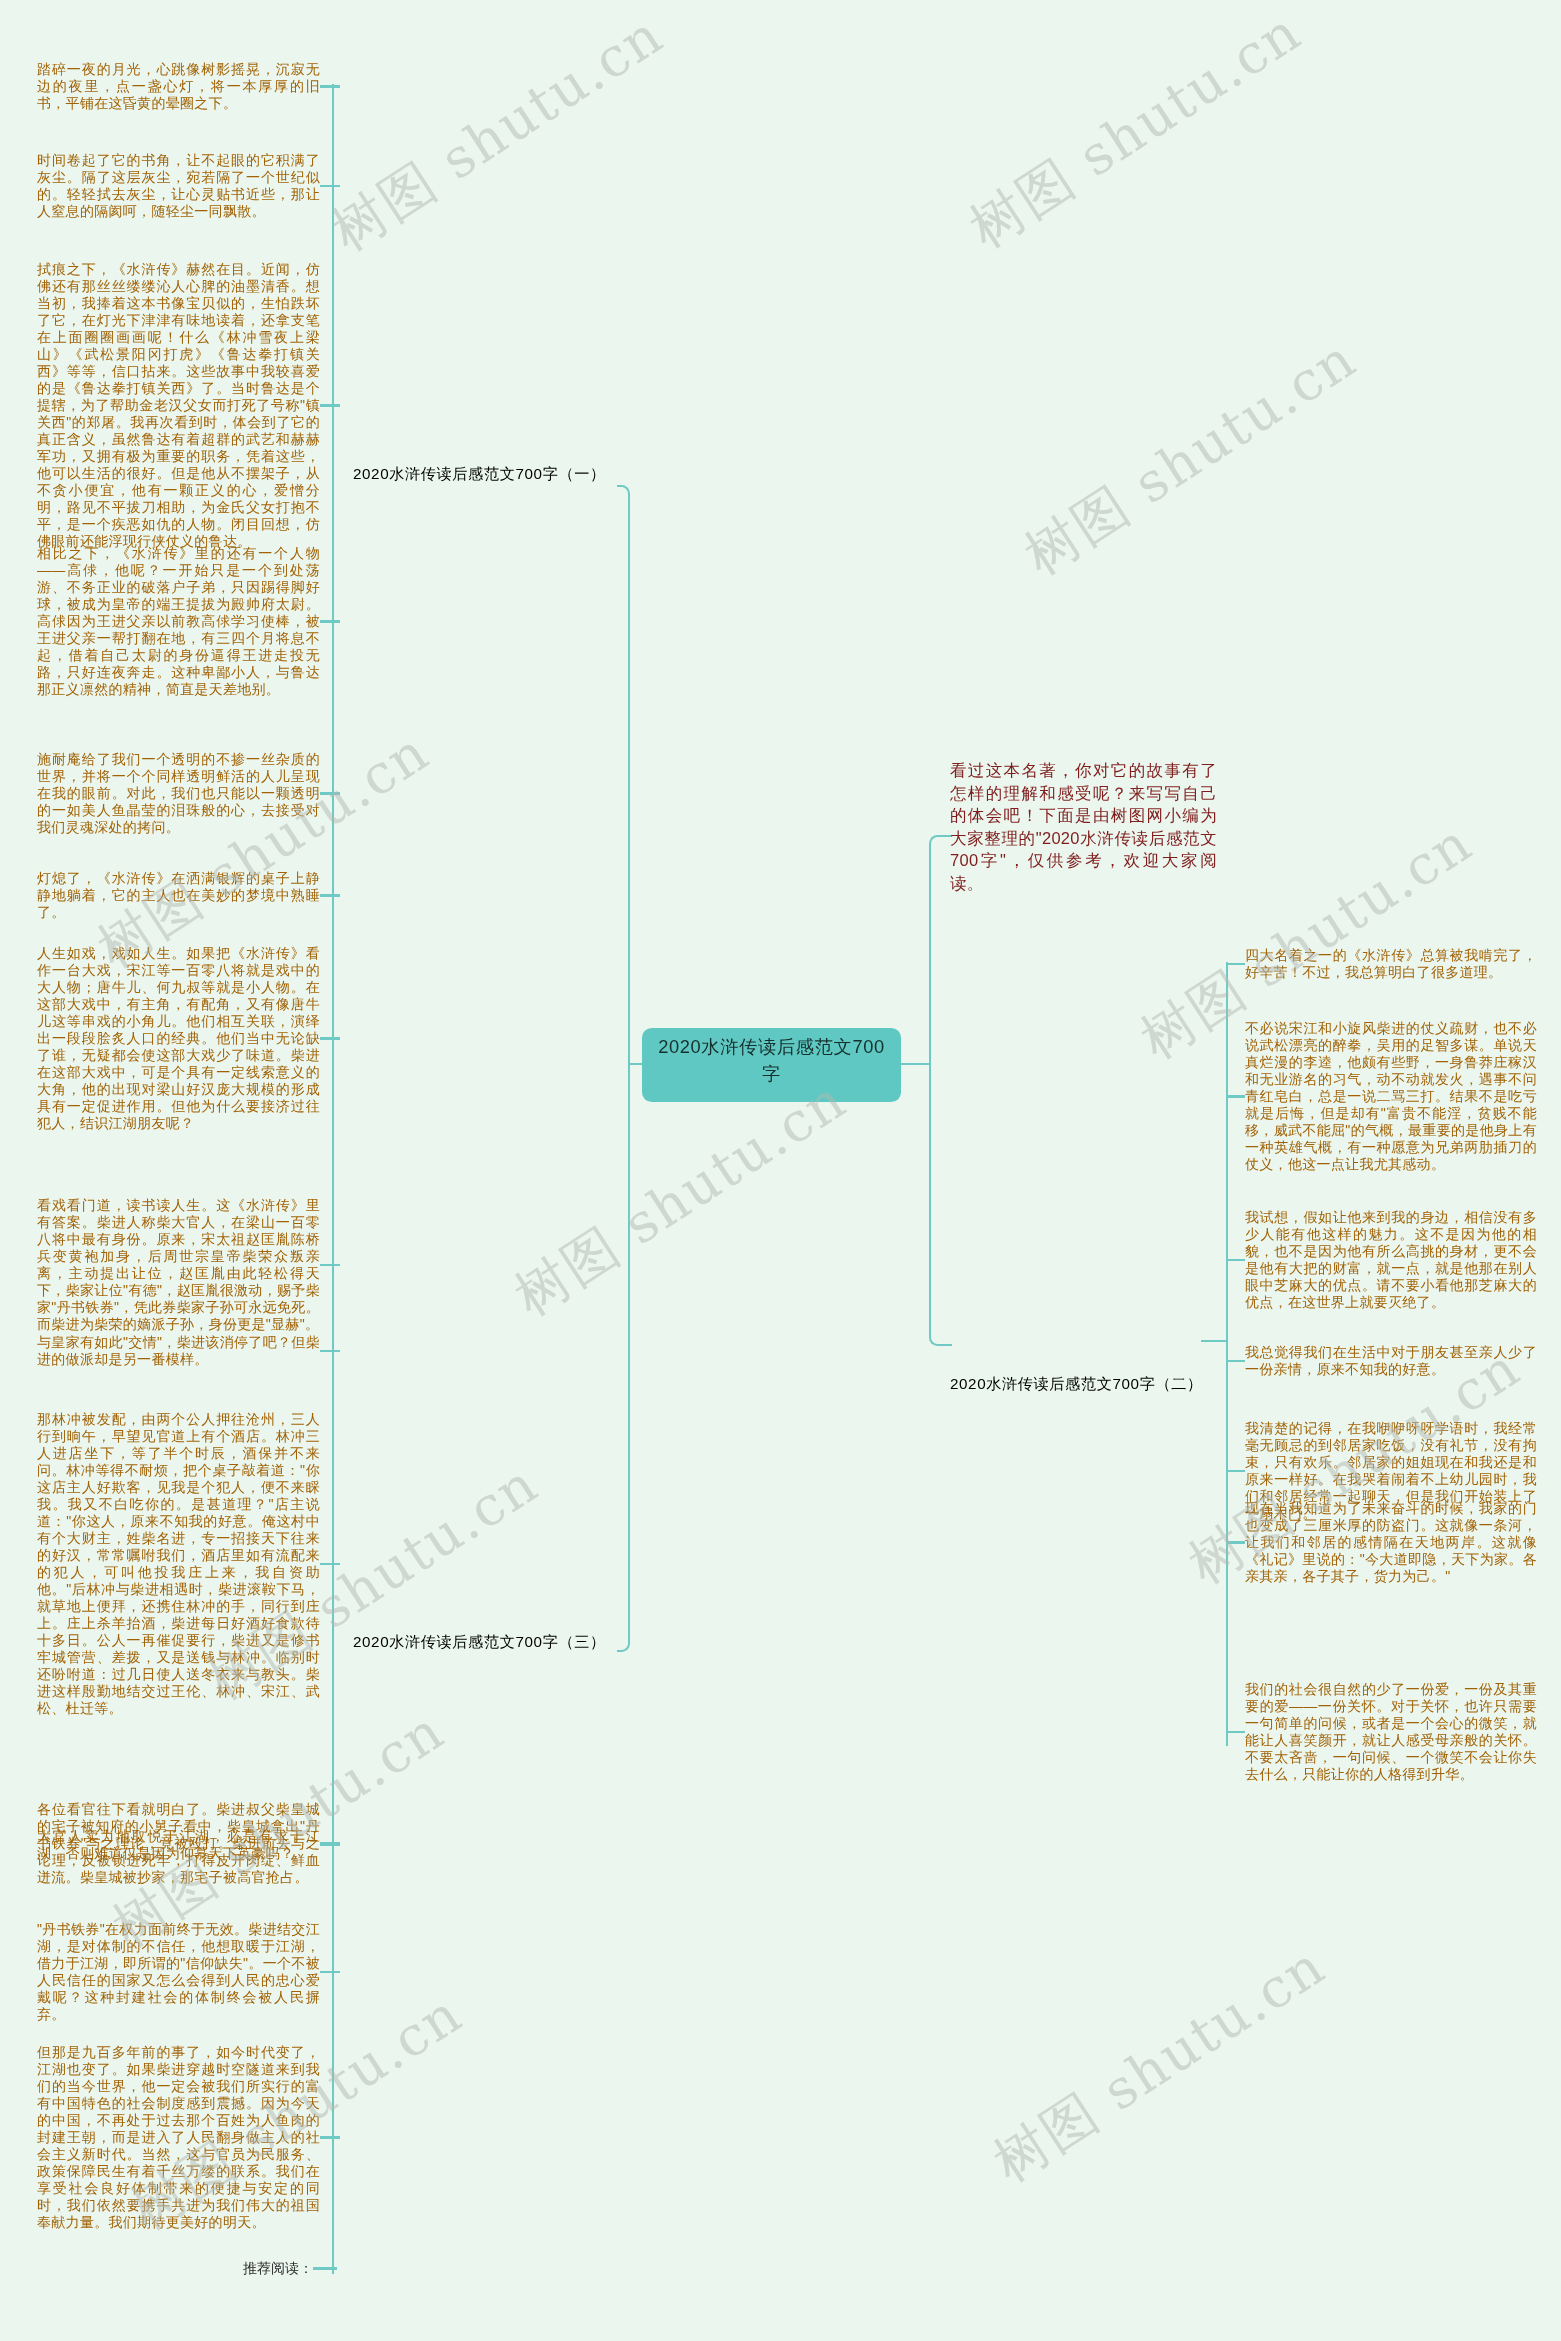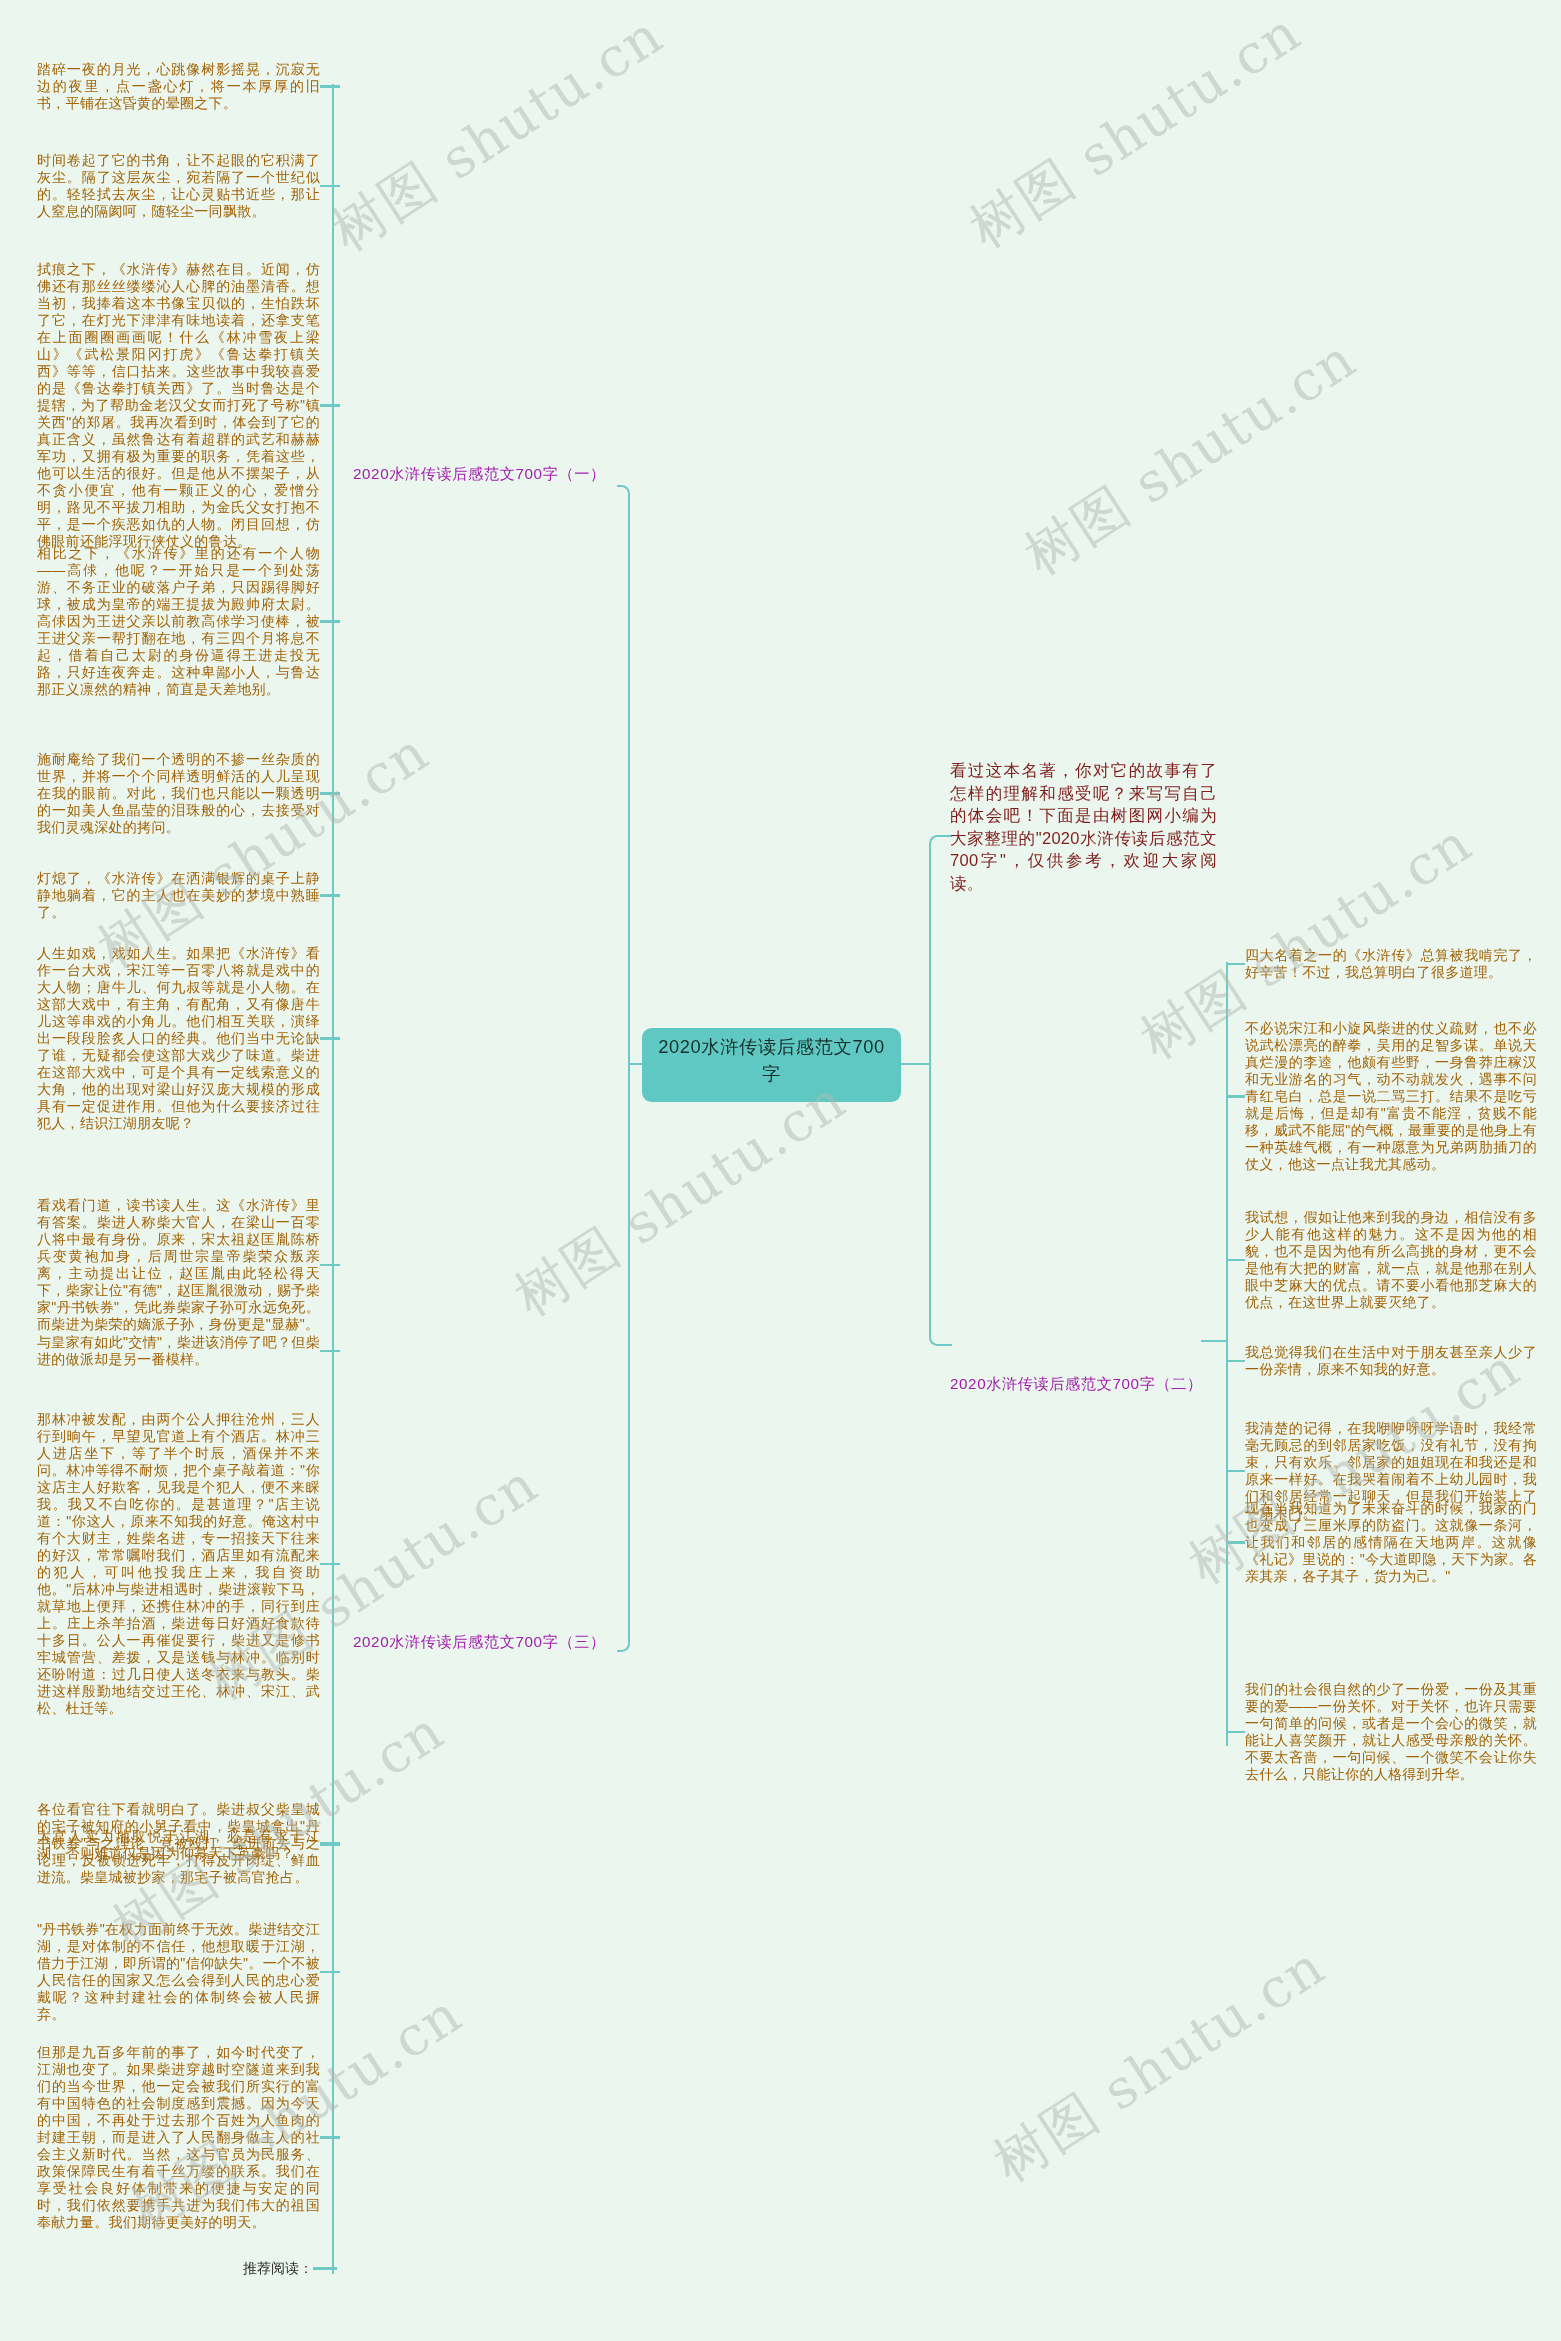--- a/index.html
+++ b/index.html
@@ -19,21 +19,21 @@
   .para.left{left:37px;width:283px;}
   .para.right{left:1245px;width:292px;}
   .tick-r::after,.tick-l::before{
     content:"";position:absolute;top:calc(50% - 1.2px);height:2.4px;
     background:var(--accent);
   }
   .tick-r::after{right:-19.5px;width:19.5px;}
   .tick-l::before{left:-19.5px;width:19.5px;}
   .branch-label{
     position:absolute;z-index:1;
-    font-size:15.2px;line-height:24.4px;color:#a21caf;letter-spacing:0.6px;
+    font-size:15.2px;line-height:24.4px;color:#000000;letter-spacing:0.6px;
   }
   #label-one,#label-three{left:353px;width:266px;}
   #label-two{left:950px;width:256px;}
   #intro{
     position:absolute;left:950px;top:759px;width:267px;z-index:1;
     font-size:16.5px;line-height:22.6px;color:#7f1d1d;text-align:justify;letter-spacing:0.3px;
   }
   #footer-more{
     position:absolute;left:37px;top:2260px;width:276px;z-index:1;
     font-size:14px;line-height:17px;color:#2d2d2d;text-align:right;

